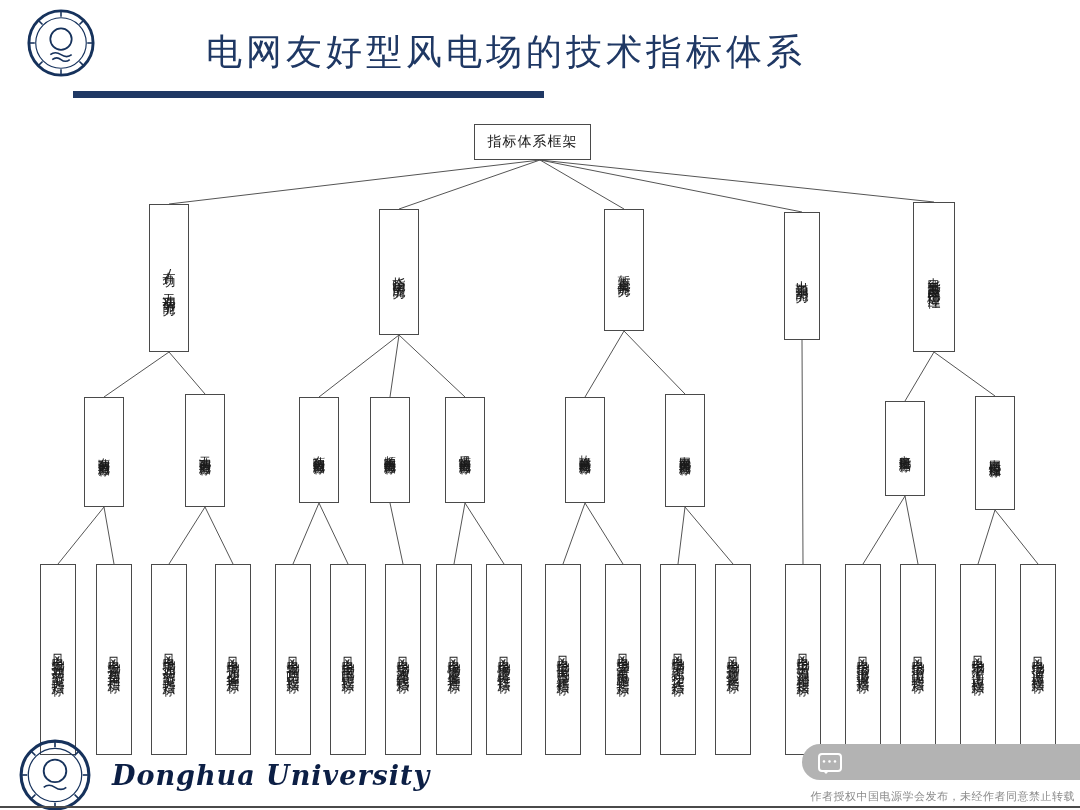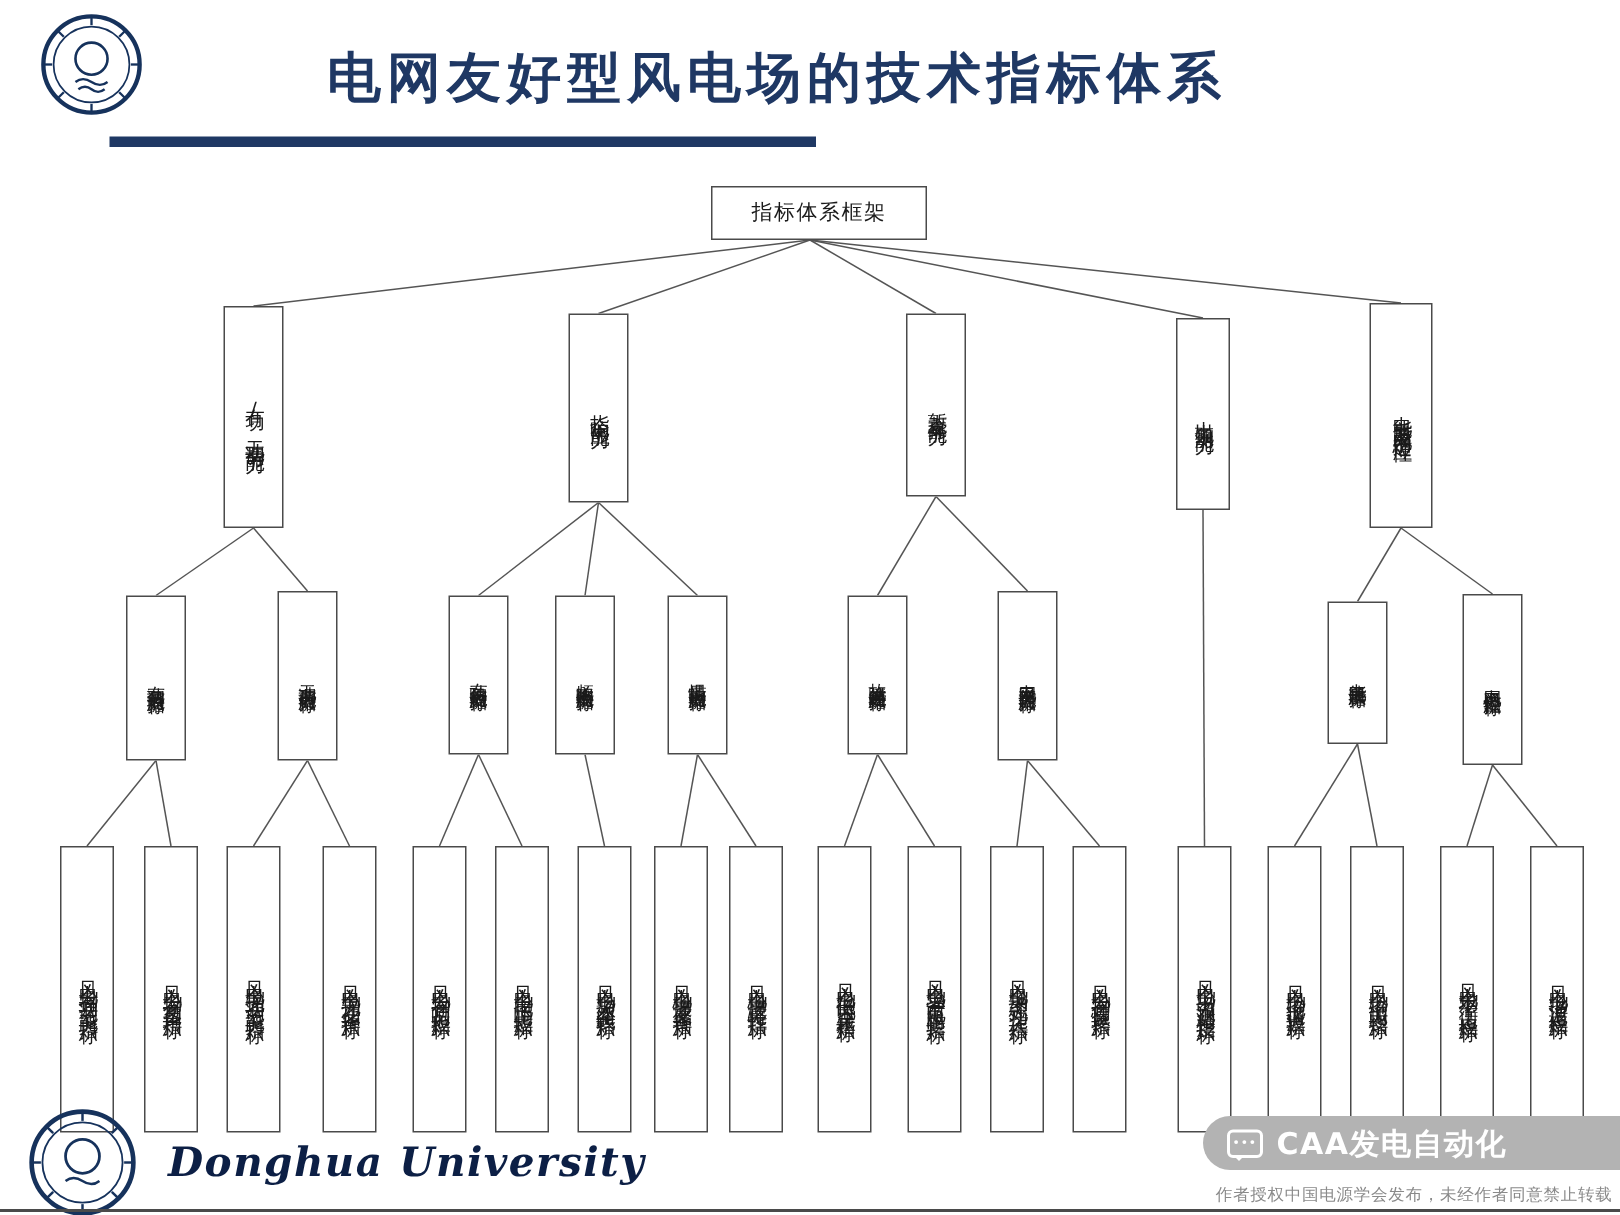--- a/index.html
+++ b/index.html
@@ -5,22 +5,22 @@
   :root{
     --navy:#1f3864; --line:#555555; --border:#4a4a4a;
     --wm-bg:#b3b3b3; --copy:#8a8a8a;
   }
   html,body{margin:0;padding:0;}
   body{
     width:1080px;height:810px;position:relative;overflow:hidden;
     background:#ffffff;font-family:"DejaVu Sans",sans-serif;
   }
   .page-title{
-    position:absolute;left:73px;top:28px;width:890px;text-align:center;
-    font-size:36px;font-weight:bold;color:var(--navy);letter-spacing:4px;
+    position:absolute;left:61px;top:28px;width:890px;text-align:center;
+    font-size:36px;font-weight:normal;color:var(--navy);letter-spacing:4px;
     font-family:"DejaVu Serif","DejaVu Sans",serif;
   }
   .title-rule{
     position:absolute;left:73px;top:91px;width:471px;height:7px;
     background:var(--navy);
   }
   #diagram{position:absolute;left:0;top:0;width:1080px;height:810px;}
   #edges{position:absolute;left:0;top:0;}
   .node{
     position:absolute;box-sizing:border-box;border:1px solid var(--border);
@@ -118,21 +118,21 @@
       <line x1="585" y1="503" x2="563" y2="564" stroke="#555555" stroke-width="1"></line>
       <line x1="585" y1="503" x2="623" y2="564" stroke="#555555" stroke-width="1"></line>
       <line x1="685" y1="507" x2="678" y2="564" stroke="#555555" stroke-width="1"></line>
       <line x1="685" y1="507" x2="733" y2="564" stroke="#555555" stroke-width="1"></line>
       <line x1="802" y1="340" x2="803" y2="564" stroke="#555555" stroke-width="1"></line>
       <line x1="905" y1="496" x2="863" y2="564" stroke="#555555" stroke-width="1"></line>
       <line x1="905" y1="496" x2="918" y2="564" stroke="#555555" stroke-width="1"></line>
       <line x1="995" y1="510" x2="978" y2="564" stroke="#555555" stroke-width="1"></line>
       <line x1="995" y1="510" x2="1038" y2="564" stroke="#555555" stroke-width="1"></line>
     </svg>
-<div class="node horiz" style="left: 474px; top: 124px; width: 144px; height: 36px;">指标体系框架</div>
+<div class="node horiz" style="left: 474px; top: 124px; width: 117px; height: 36px;">指标体系框架</div>
     <div class="node vert lv1" style="left: 149px; top: 204px; width: 40px; height: 148px;">有功/无功调节能力</div>
     <div class="node vert lv1" style="left: 379px; top: 209px; width: 40px; height: 126px;">指令响应能力</div>
     <div class="node vert lv1" style="left: 604px; top: 209px; width: 40px; height: 122px;">暂态支撑能力</div>
     <div class="node vert lv1" style="left: 784px; top: 212px; width: 36px; height: 128px;">出力预测能力</div>
     <div class="node vert lv1" style="left: 913px; top: 202px; width: 42px; height: 150px;">电能质量及电网适应性</div>
     <div class="node vert lv2" style="left: 84px; top: 397px; width: 40px; height: 110px;">有功调节能力指标</div>
     <div class="node vert lv2" style="left: 185px; top: 394px; width: 40px; height: 113px;">无功调节能力指标</div>
     <div class="node vert lv2" style="left: 299px; top: 397px; width: 40px; height: 106px;">有功响应能力指标</div>
     <div class="node vert lv2" style="left: 370px; top: 397px; width: 40px; height: 106px;">频率响应能力指标</div>
     <div class="node vert lv2" style="left: 445px; top: 397px; width: 40px; height: 106px;">惯量响应能力指标</div>
@@ -174,17 +174,16 @@
       <line x1="55" y1="17" x2="59" y2="13"></line>
   </g>
   <circle cx="36" cy="32" r="11" fill="none" stroke="#16325c" stroke-width="1.8"></circle>
   <path d="M25 48 q5 -4 11 0 q6 4 11 0" fill="none" stroke="#16325c" stroke-width="1.6"></path>
 </svg>
 
 <div class="uni-name">Donghua University</div>
 
 <div class="wm">
   <span class="bubble"></span>
-  <span>CAA发电自动化</span>
 </div>
 
 <div class="copyright">作者授权中国电源学会发布，未经作者同意禁止转载</div>
 <div class="bottom-rule"></div>
 
 </body></html>

